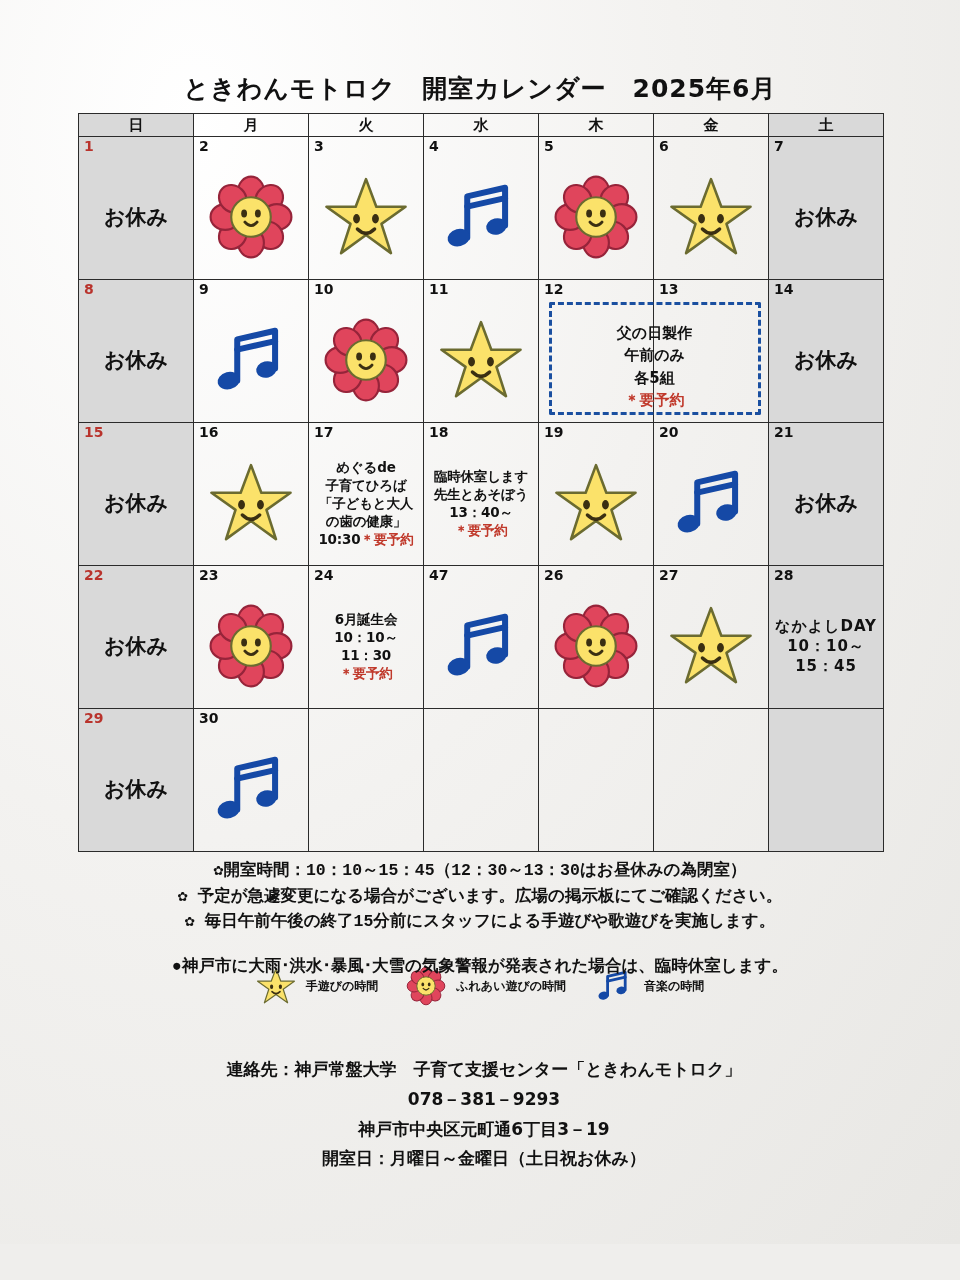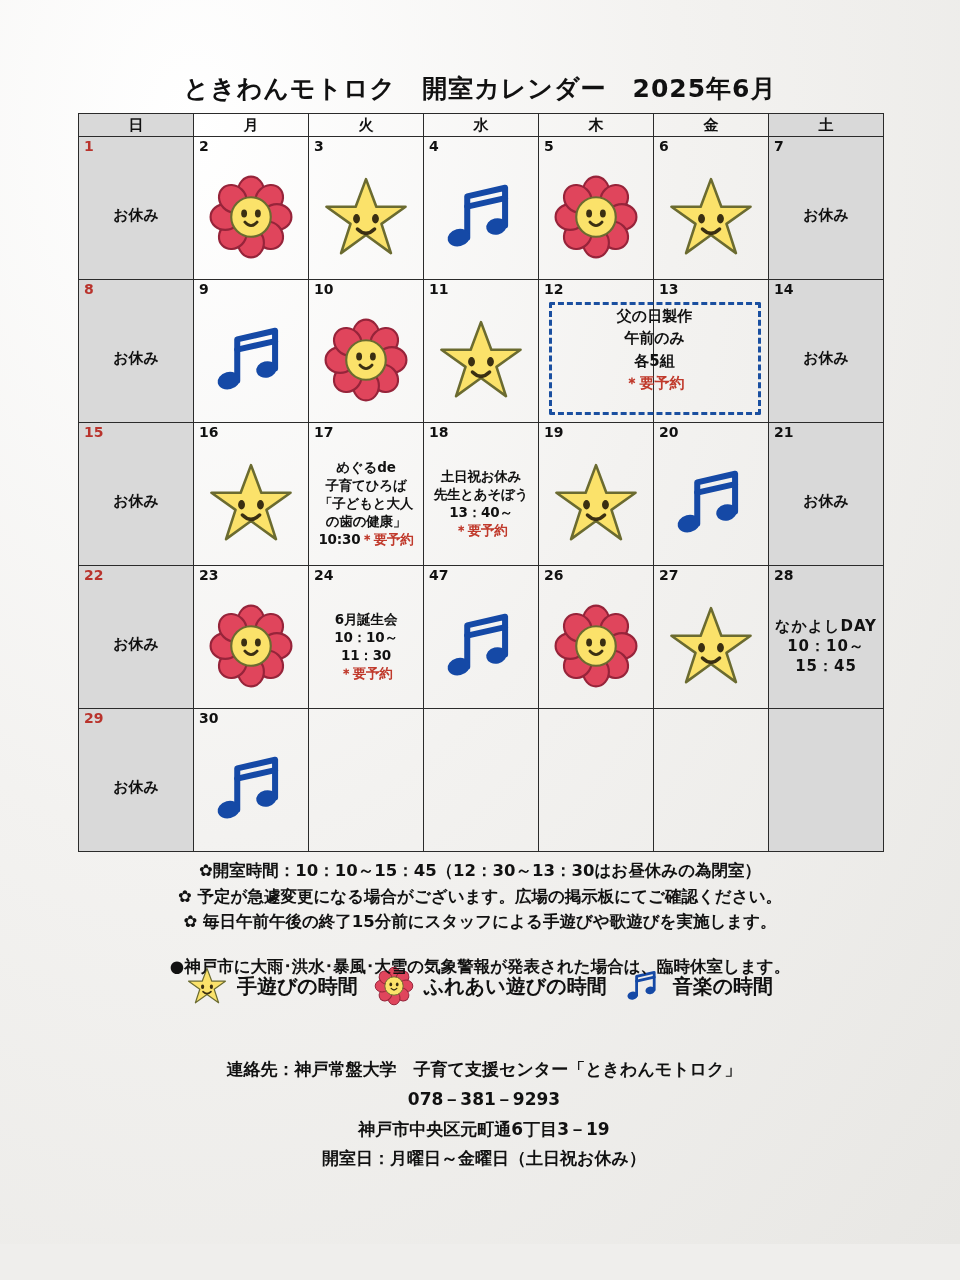--- a/index.html
+++ b/index.html
@@ -56,52 +56,52 @@
   }
   .dnum.red{color:#b9332c;}
   .cellbody{
     position:absolute;left:0;right:0;top:20px;bottom:2px;
     display:flex;align-items:center;justify-content:center;
     flex-direction:column;
     text-align:center;
     font-size:13.5px;
     line-height:1.34;
   }
-  .rest{font-size:15px;font-weight:bold;font-family:Liberation Mono, monospace;}
+  .rest{font-size:21px;font-weight:bold;}
   .evt{padding:0 2px;font-weight:bold;letter-spacing:-0.2px;}
   .evt .red{color:#c0392b;}
   .big{font-size:15px;letter-spacing:1px;}
 
   
   .icon{display:block;}
   .icon svg{display:block;}
 
   
   .dashbox{
     position:absolute;
     border:3px dashed #1a4fa0;
     border-radius:2px;
-    display:flex;align-items:flex-start;justify-content:center;
+    display:flex;align-items:flex-end;justify-content:center;
     background:transparent;
     box-sizing:border-box;
   }
   .dashbox .txt{
     text-align:center;font-size:15px;font-weight:bold;line-height:1.5;
   }
   .dashbox .txt .red{color:#c0392b;}
 
   
   .notes{
     position:absolute;left:0;width:960px;text-align:center;
-    font-size:16.5px;font-weight:bold;line-height:1.55;
+    font-size:16.5px;font-weight:bold;line-height:1.55;font-family:Liberation Mono, monospace;
   }
   .legend{
     position:absolute;left:0;width:960px;
-    display:flex;align-items:center;justify-content:center;gap:16px;
-    font-size:20px;font-weight:bold;
+    display:flex;align-items:center;justify-content:center;gap:28px;
+    font-size:12px;font-weight:bold;
   }
   .legend .li{display:flex;align-items:center;gap:10px;}
   .contact{
     position:absolute;left:4px;width:960px;text-align:center;
     font-size:17px;font-weight:bold;line-height:1.75;
   }
 </style>
 </head>
 <body>
 
@@ -316,21 +316,21 @@
                 <div>「子どもと大人</div>
                 <div>の歯の健康」</div>
                 <div><span>10:30</span><span class="red">＊要予約</span></div>
               </div>
             </div>
           </td>
           <td>
             <div class="dnum">18</div>
             <div class="cellbody">
               <div class="evt">
-                <div>土日祝お休み</div>
+                <div>臨時休室します</div>
                 <div>先生とあそぼう</div>
                 <div>13：40～</div>
                 <div class="red">＊要予約</div>
               </div>
             </div>
           </td>
           <td>
             <div class="dnum">19</div>
             <div class="cellbody">
               <span class="icon">

